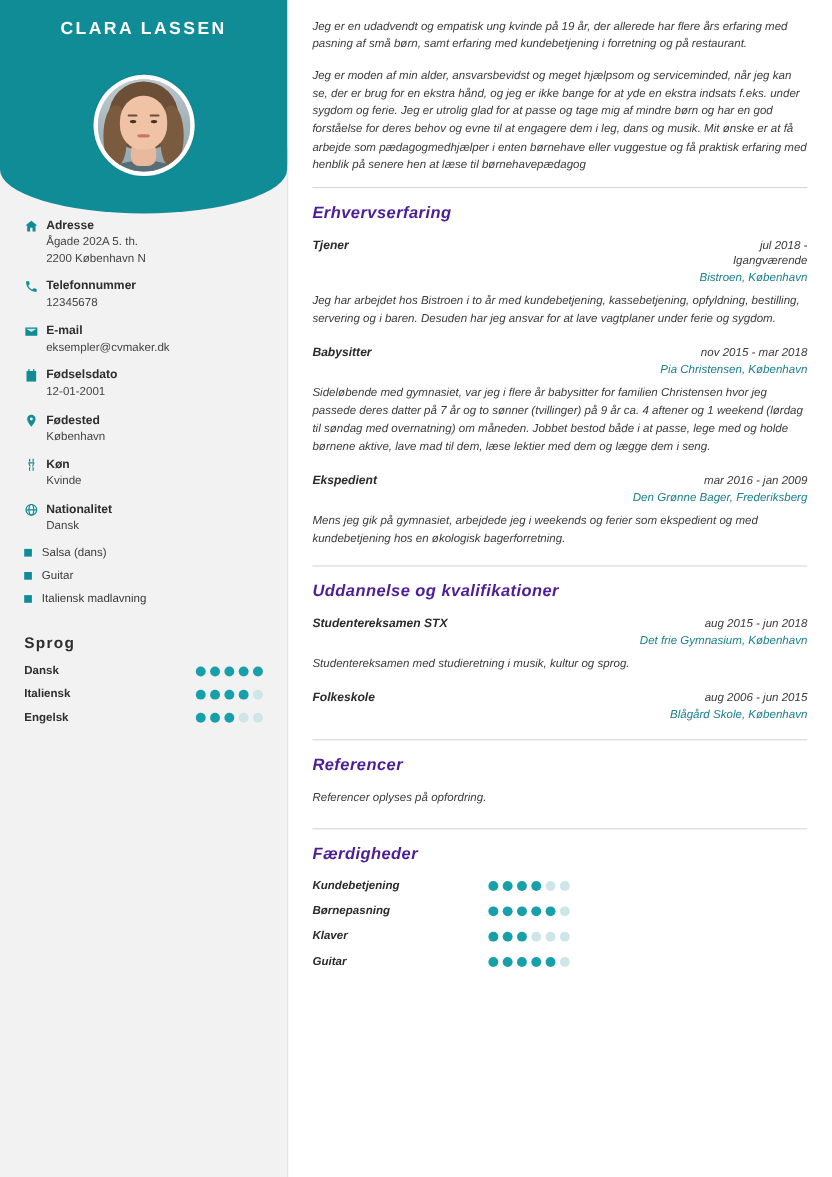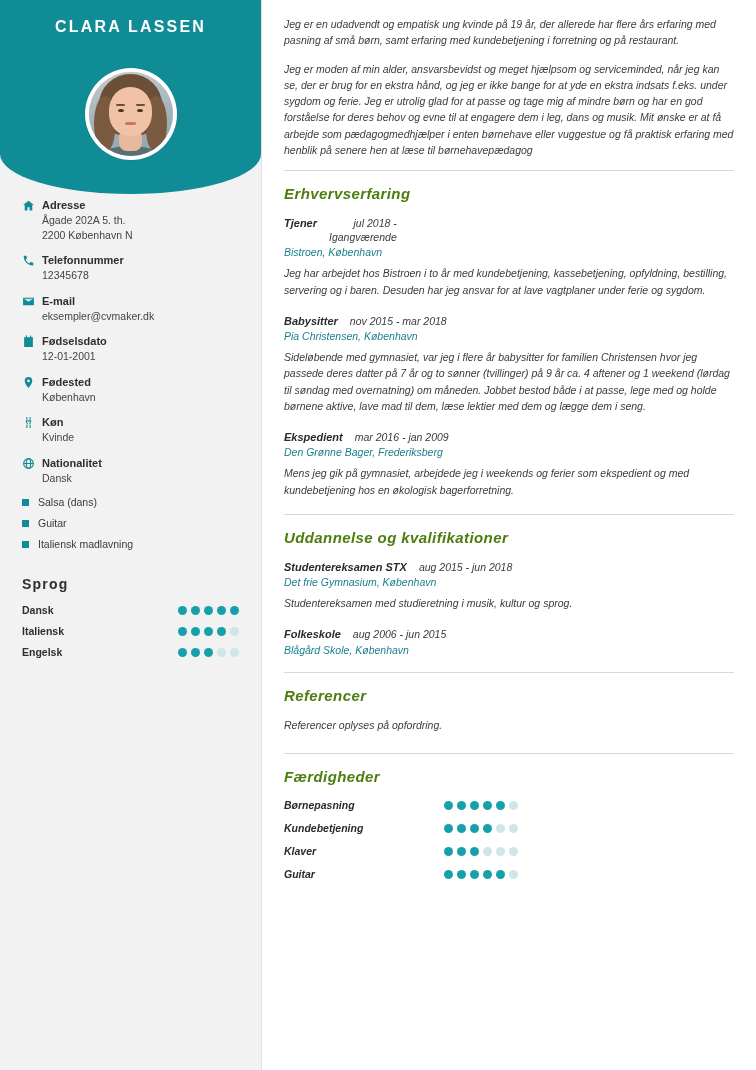--- a/index.html
+++ b/index.html
@@ -173,48 +173,49 @@
     color: #3b3b3b;
   }
   .sec {
     border-top: 1px solid #d8d8d8;
     padding-top: 14px;
     margin-top: 10px;
   }
   .sec-title {
     font-size: 15px;
     font-weight: bold;
-    color: #4d7c0f;
+    color: #4c1d95;
     letter-spacing: 0.4px;
     margin: 0 0 14px 0;
   }
   .entry { margin-bottom: 16px; }
   .entry-head {
     display: flex;
-    justify-content: flex-start;
+    justify-content: space-between;
     align-items: baseline;
     gap: 12px;
   }
   .entry-title {
     font-size: 11px;
     font-weight: bold;
     color: #2a2a2a;
   }
   .entry-date {
     font-size: 10.5px;
     color: #3b3b3b;
     text-align: right;
     white-space: pre-line;
     line-height: 1.35;
     flex: 0 0 auto;
   }
   .entry-sub {
     font-size: 10.5px;
     color: #1a7f8c;
     margin-top: 2px;
+    text-align: right;
   }
   .entry-desc {
     margin-top: 7px;
     font-size: 10.5px;
     line-height: 1.55;
     color: #3b3b3b;
   }
   .skill-row {
     display: flex;
     align-items: center;
@@ -461,38 +462,38 @@
 
     <div class="sec">
       <h2 class="sec-title">Referencer</h2>
       <div class="ref-text">Referencer oplyses på opfordring.</div>
     </div>
 
     <div class="sec" style="margin-top:20px;">
       <h2 class="sec-title">Færdigheder</h2>
 
       <div class="skill-row">
+        <span class="skill-name">Kundebetjening</span>
+        <span class="dots">
+            <span class="dot on"></span>
+            <span class="dot on"></span>
+            <span class="dot on"></span>
+            <span class="dot on"></span>
+            <span class="dot"></span>
+            <span class="dot"></span>
+          </span>
+      </div>
+      <div class="skill-row">
         <span class="skill-name">Børnepasning</span>
         <span class="dots">
             <span class="dot on"></span>
             <span class="dot on"></span>
             <span class="dot on"></span>
             <span class="dot on"></span>
             <span class="dot on"></span>
-            <span class="dot"></span>
-          </span>
-      </div>
-      <div class="skill-row">
-        <span class="skill-name">Kundebetjening</span>
-        <span class="dots">
-            <span class="dot on"></span>
-            <span class="dot on"></span>
-            <span class="dot on"></span>
-            <span class="dot on"></span>
-            <span class="dot"></span>
             <span class="dot"></span>
           </span>
       </div>
       <div class="skill-row">
         <span class="skill-name">Klaver</span>
         <span class="dots">
             <span class="dot on"></span>
             <span class="dot on"></span>
             <span class="dot on"></span>
             <span class="dot"></span>

